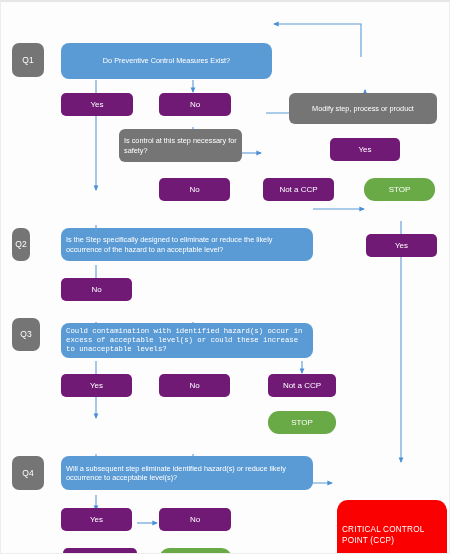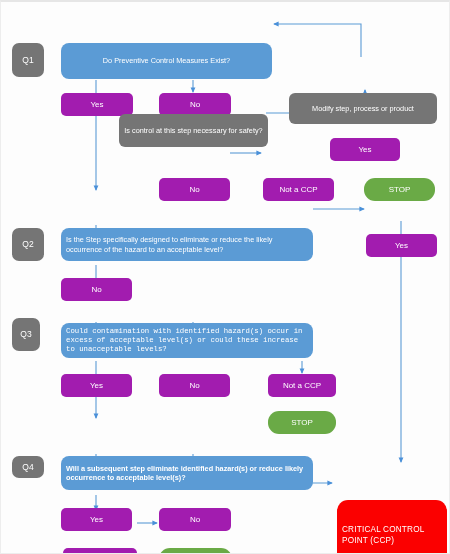--- a/index.html
+++ b/index.html
@@ -39,21 +39,21 @@
     color: #ffffff;
     border-radius: 7px;
     line-height: 1.25;
     padding: 2px 5px;
     z-index: 2;
     margin-top: 36px;
   }
   .n-q      { background: #757575; font-size: 8.5px; border-radius: 7px; }
   .n-blue   { background: #5b9bd5; font-size: 7.3px; border-radius: 8px; }
   .n-gray   { background: #757575; font-size: 7.3px; border-radius: 6px; }
-  .n-yellow { background: #a21caf; font-size: 8px;  border-radius: 5px; }
+  .n-yellow { background: #701a75; font-size: 8px;  border-radius: 5px; }
   .n-green  { background: #6aaa46; font-size: 8px;  border-radius: 11px; }
   .n-red    { background: #fb0000; font-size: 8.2px; border-radius: 11px; letter-spacing: .2px; }
 </style>
 </head>
 <body>
 
 <div id="canvas">
   <svg id="edges" viewBox="0 0 450 554">
     <defs>
       <marker id="arrowhead" markerWidth="5" markerHeight="5" refX="4.2" refY="2.5" orient="auto">
@@ -86,36 +86,36 @@
         <polyline points="136,521 156,521" fill="none" stroke="#5b9bd5" stroke-width="1.1" marker-end="url(#arrowhead)"></polyline>
         <polyline points="230,481 331,481" fill="none" stroke="#5b9bd5" stroke-width="1.1" marker-end="url(#arrowhead)"></polyline>
       </g>
   </svg>
   <div id="node-layer">
       <div class="node n-q" style="left: 11px; top: 5px; width: 32px; height: 34px;">Q1</div>
       <div class="node n-blue" style="left: 60px; top: 5px; width: 211px; height: 36px;">Do Preventive Control Measures Exist?</div>
       <div class="node n-yellow" style="left: 60px; top: 55px; width: 72px; height: 23px;">Yes</div>
       <div class="node n-yellow" style="left: 158px; top: 55px; width: 72px; height: 23px;">No</div>
       <div class="node n-gray" style="left: 288px; top: 55px; width: 148px; height: 31px;">Modify step, process or product</div>
-      <div class="node n-gray" style="left: 118px; top: 76px; width: 149px; height: 33px;">Is control at this step necessary for safety?</div>
+      <div class="node n-gray" style="left: 118px; top: 91px; width: 123px; height: 33px;">Is control at this step necessary for safety?</div>
       <div class="node n-yellow" style="left: 329px; top: 100px; width: 70px; height: 23px;">Yes</div>
       <div class="node n-yellow" style="left: 158px; top: 140px; width: 71px; height: 23px;">No</div>
       <div class="node n-yellow" style="left: 262px; top: 140px; width: 71px; height: 23px;">Not a CCP</div>
       <div class="node n-green" style="left: 363px; top: 140px; width: 71px; height: 23px;">STOP</div>
-      <div class="node n-q" style="left: 11px; top: 190px; width: 32px; height: 33px;">Q2</div>
+      <div class="node n-q" style="left: 11px; top: 190px; width: 18px; height: 33px;">Q2</div>
       <div class="node n-blue" style="left: 60px; top: 190px; width: 252px; height: 33px;">Is the Step specifically designed to eliminate or reduce the likely occurrence of the hazard to an acceptable level?</div>
       <div class="node n-yellow" style="left: 365px; top: 196px; width: 71px; height: 23px;">Yes</div>
       <div class="node n-yellow" style="left: 60px; top: 240px; width: 71px; height: 23px;">No</div>
       <div class="node n-q" style="left: 11px; top: 280px; width: 28px; height: 33px;">Q3</div>
       <div class="node n-blue" style="left: 60px; top: 285px; width: 252px; height: 35px; font-family: Liberation Mono, monospace;">Could contamination with identified hazard(s) occur in excess of acceptable level(s) or could these increase to unacceptable levels?</div>
       <div class="node n-yellow" style="left: 60px; top: 336px; width: 71px; height: 23px;">Yes</div>
       <div class="node n-yellow" style="left: 158px; top: 336px; width: 71px; height: 23px;">No</div>
       <div class="node n-yellow" style="left: 267px; top: 336px; width: 68px; height: 23px;">Not a CCP</div>
       <div class="node n-green" style="left: 267px; top: 373px; width: 68px; height: 23px;">STOP</div>
-      <div class="node n-q" style="left: 11px; top: 418px; width: 32px; height: 22px;">Q4</div>
-      <div class="node n-blue" style="left: 60px; top: 418px; width: 252px; height: 34px; font-weight: bold;">Will a subsequent step eliminate identified hazard(s) or reduce likely occurrence to acceptable level(s)?</div>
+      <div class="node n-q" style="left: 11px; top: 418px; width: 32px; height: 34px;">Q4</div>
+      <div class="node n-blue" style="left: 60px; top: 418px; width: 252px; height: 34px;">Will a subsequent step eliminate identified hazard(s) or reduce likely occurrence to acceptable level(s)?</div>
       <div class="node n-yellow" style="left: 60px; top: 470px; width: 71px; height: 23px;">Yes</div>
       <div class="node n-yellow" style="left: 158px; top: 470px; width: 72px; height: 23px;">No</div>
       <div class="node n-yellow" style="left: 62px; top: 510px; width: 74px; height: 23px;">Not a CCP</div>
       <div class="node n-green" style="left: 158px; top: 510px; width: 73px; height: 23px;">STOP</div>
       <div class="node n-red" style="left: 336px; top: 462px; width: 110px; height: 71px;">CRITICAL CONTROL POINT (CCP)</div>
     </div>
 </div>
 
 </body></html>

